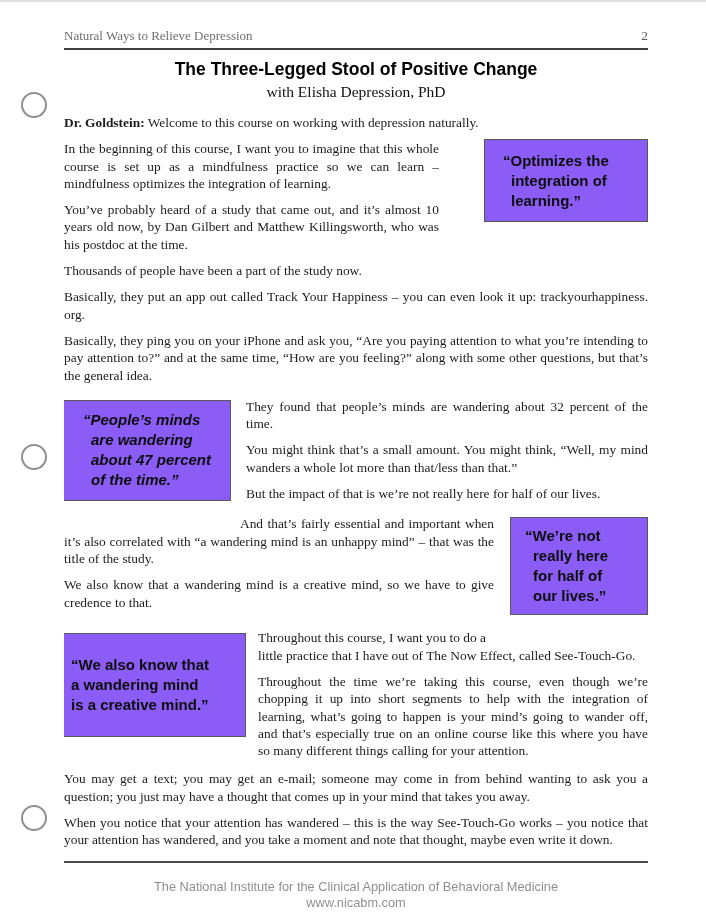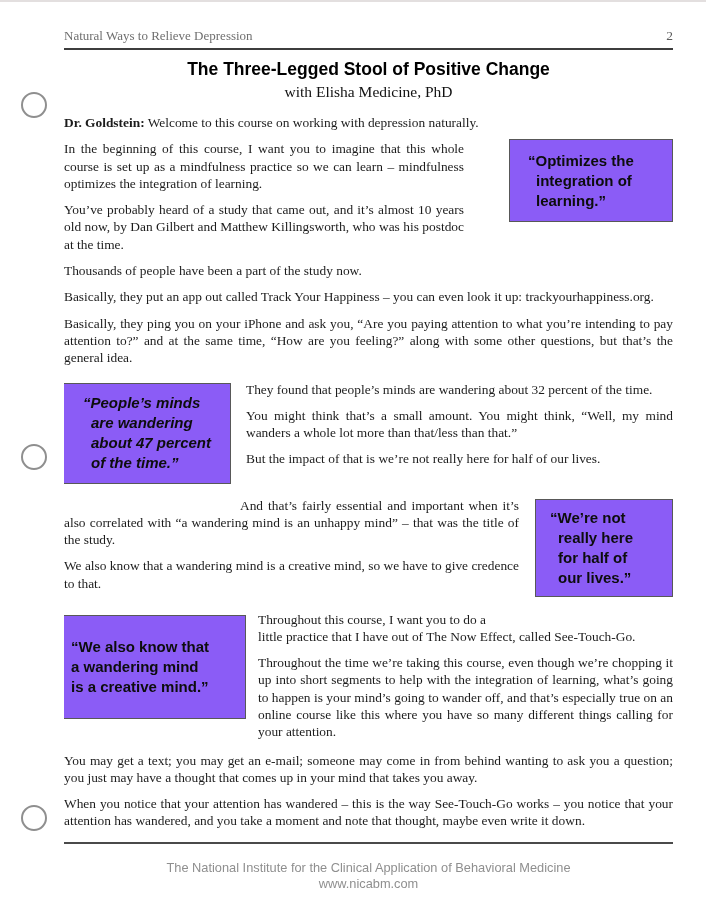--- a/index.html
+++ b/index.html
@@ -23,21 +23,21 @@
     width: 26px;
     height: 26px;
     border: 2px solid #8f8f8f;
     border-radius: 50%;
     background: #ffffff;
   }
   .punch-1 { top: 90px; }
   .punch-2 { top: 442px; }
   .punch-3 { top: 803px; }
 
-  .content { padding: 26px 33px 0 64px; }
+  .content { padding: 26px 58px 0 64px; }
 
   .header {
     display: flex;
     justify-content: space-between;
     align-items: flex-end;
     border-bottom: 2px solid #3d3d3d;
     padding-bottom: 4px;
     font-size: 13px;
     color: #6f6f6f;
   }
@@ -142,21 +142,21 @@
   <div class="punch punch-3"></div>
 
   <div class="content">
 
     <div class="header">
       <span>Natural Ways to Relieve Depression</span>
       <span class="page-num">2</span>
     </div>
 
     <div class="doc-title">The Three-Legged Stool of Positive Change</div>
-    <div class="doc-subtitle">with Elisha Medicine, PhD</div>
+    <div class="doc-subtitle">with Elisha Depression, PhD</div>
 
     <p class="para speaker-para"><span class="speaker">Dr. Goldstein:</span> <span>Welcome to this course on working with depression naturally.</span></p>
 
     <div class="section sec-a">
       <div class="quote-box qb-1">
         <div class="quote-text">“Optimizes the
 integration of
 learning.”</div>
       </div>
       <p class="para">In the beginning of this course, I want you to imagine that this whole course is set up as a mindfulness practice so we can learn – mindfulness optimizes the integration of learning.</p>

